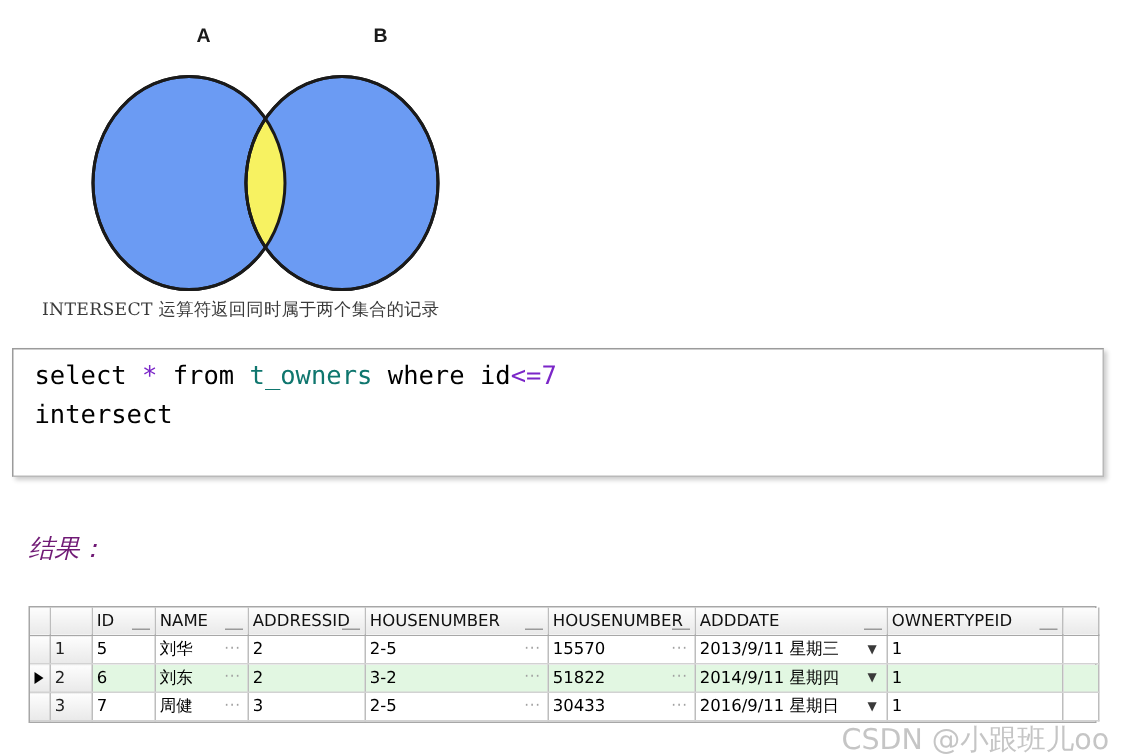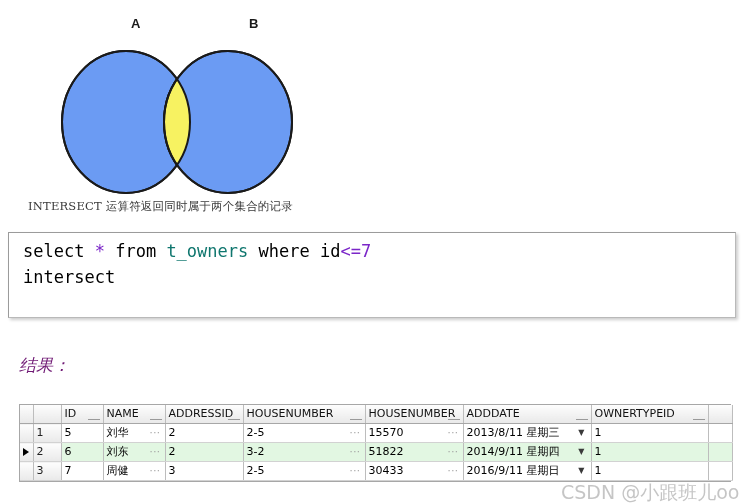--- a/index.html
+++ b/index.html
@@ -261,21 +261,21 @@
     <tbody>
 
       <tr>
         <td class="cell-marker"><span></span></td>
         <td class="cell-rownum">1</td>
         <td class="num">5</td>
         <td><span class="ellip">···</span><span>刘华</span></td>
         <td class="num">2</td>
         <td><span class="ellip">···</span><span>2-5</span></td>
         <td><span class="ellip">···</span><span>15570</span></td>
-        <td><span class="dropdown-caret">▼</span><span>2013/8/11 星期三</span></td>
+        <td><span class="dropdown-caret">▼</span><span>2013/9/11 星期三</span></td>
         <td class="num">1</td>
         <td></td>
       </tr>
 
       <tr class="row-sel">
         <td class="cell-marker"><span class="row-arrow"></span></td>
         <td class="cell-rownum">2</td>
         <td class="num">6</td>
         <td><span class="ellip">···</span><span>刘东</span></td>
         <td class="num">2</td>

